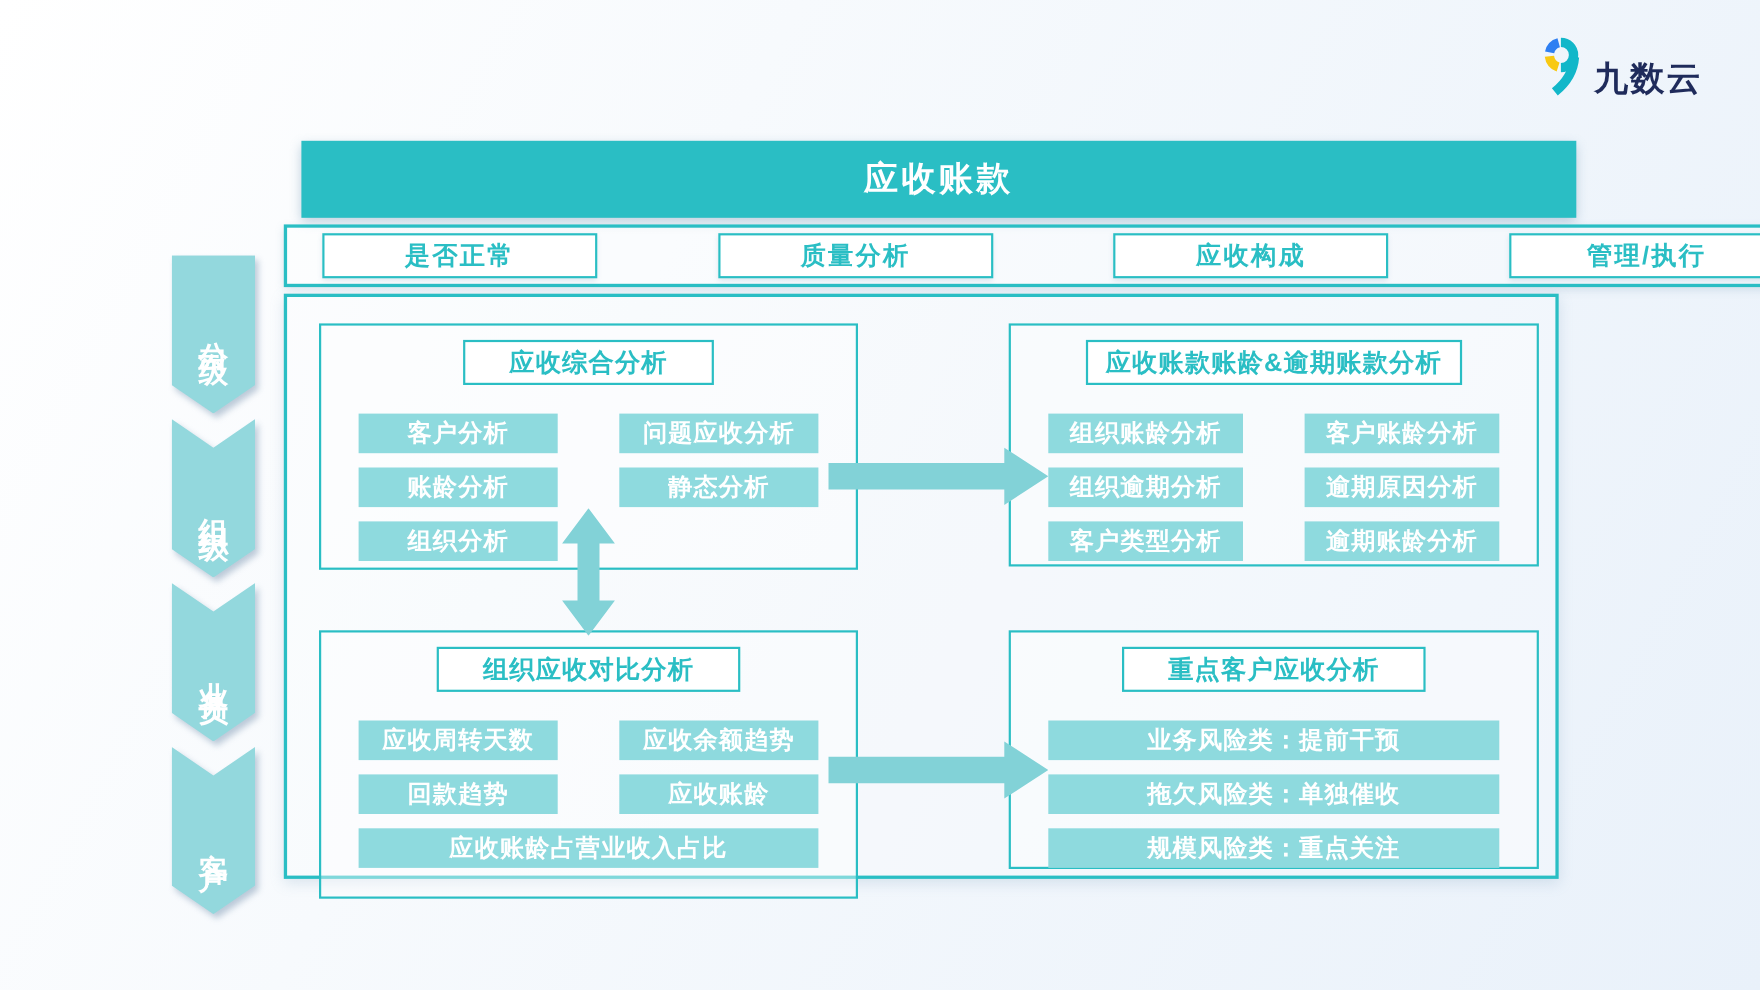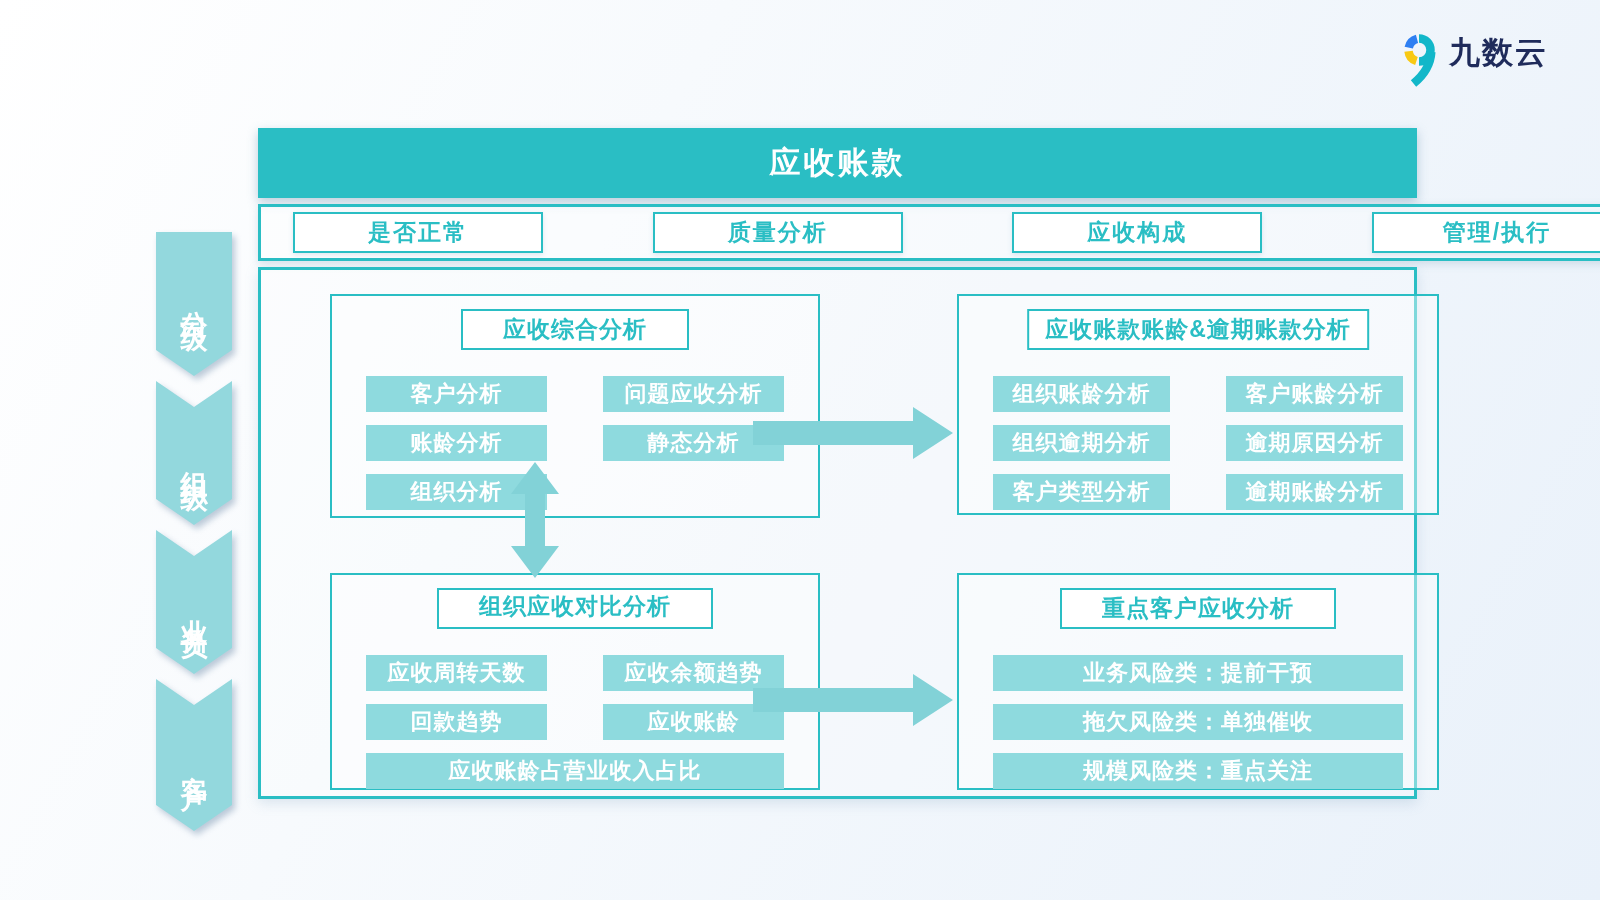--- a/index.html
+++ b/index.html
@@ -3,26 +3,26 @@
 <meta charset="utf-8">
 <style>
   html,body { margin:0; padding:0; }
   .page {
     position:relative; width:1600px; height:900px; overflow:hidden;
     background:linear-gradient(118deg,#ffffff 0%,#f7fafd 35%,#e9f1fa 100%);
     font-family:"Liberation Sans","DejaVu Sans",sans-serif;
   }
 
   
-  .logo { position:absolute; top:32px; right:52px; display:flex; align-items:flex-start; gap:7px; }
+  .logo { position:absolute; top:32px; right:52px; display:flex; align-items:flex-end; gap:7px; }
   .logo-text { font-size:31px; font-weight:bold; color:#1f2b5b; letter-spacing:2px; }
 
   
   .header-bar {
-    position:absolute; left:258px; top:128px; width:1159px; height:70px;
+    position:absolute; left:274px; top:128px; width:1159px; height:70px;
     background:#2abec4; display:flex; align-items:center; justify-content:center;
     box-shadow:0 4px 10px rgba(110,150,180,.45);
   }
   .header-title { color:#ffffff; font-size:31px; font-weight:bold; letter-spacing:3px; }
 
   
   .tab-row {
     position:absolute; left:258px; top:204px; width:1399px; height:57px;
     border:3px solid #2abec4; box-sizing:border-box; background:rgba(255,255,255,.35);
     display:flex; align-items:center; justify-content:space-between; padding:0 32px;
@@ -36,24 +36,24 @@
   }
 
   
   .outer-box {
     position:absolute; left:258px; top:267px; width:1159px; height:532px;
     border:3px solid #2abec4; box-sizing:border-box; background:rgba(255,255,255,.22);
     box-shadow:0 4px 12px rgba(110,150,180,.22);
   }
 
   
-  .panel { position:absolute; border:2px solid #2abec4; box-sizing:border-box; background:rgba(255,255,255,.4);margin-left:40px; }
+  .panel { position:absolute; border:2px solid #2abec4; box-sizing:border-box; background:rgba(255,255,255,.4); }
   .panel-tl { left:290px; top:294px; width:490px; height:224px; }
   .panel-tr { left:917px; top:294px; width:482px; height:221px; }
-  .panel-bl { left:290px; top:573px; width:490px; height:217px;font-family:Liberation Mono, monospace; }
+  .panel-bl { left:290px; top:573px; width:490px; height:244px; }
   .panel-br { left:917px; top:573px; width:482px; height:217px; }
 
   .panel-title {
     position:absolute; top:13px; left:50%; transform:translateX(-50%);
     background:#ffffff; border:2px solid #2abec4; box-sizing:border-box;
     color:#2abec4; font-weight:bold; font-size:23px; letter-spacing:1px;
     height:41px; line-height:37px; text-align:center; white-space:nowrap; padding:0 40px;
   }
   .panel-title.narrowpad { padding:0 16px; }
 

